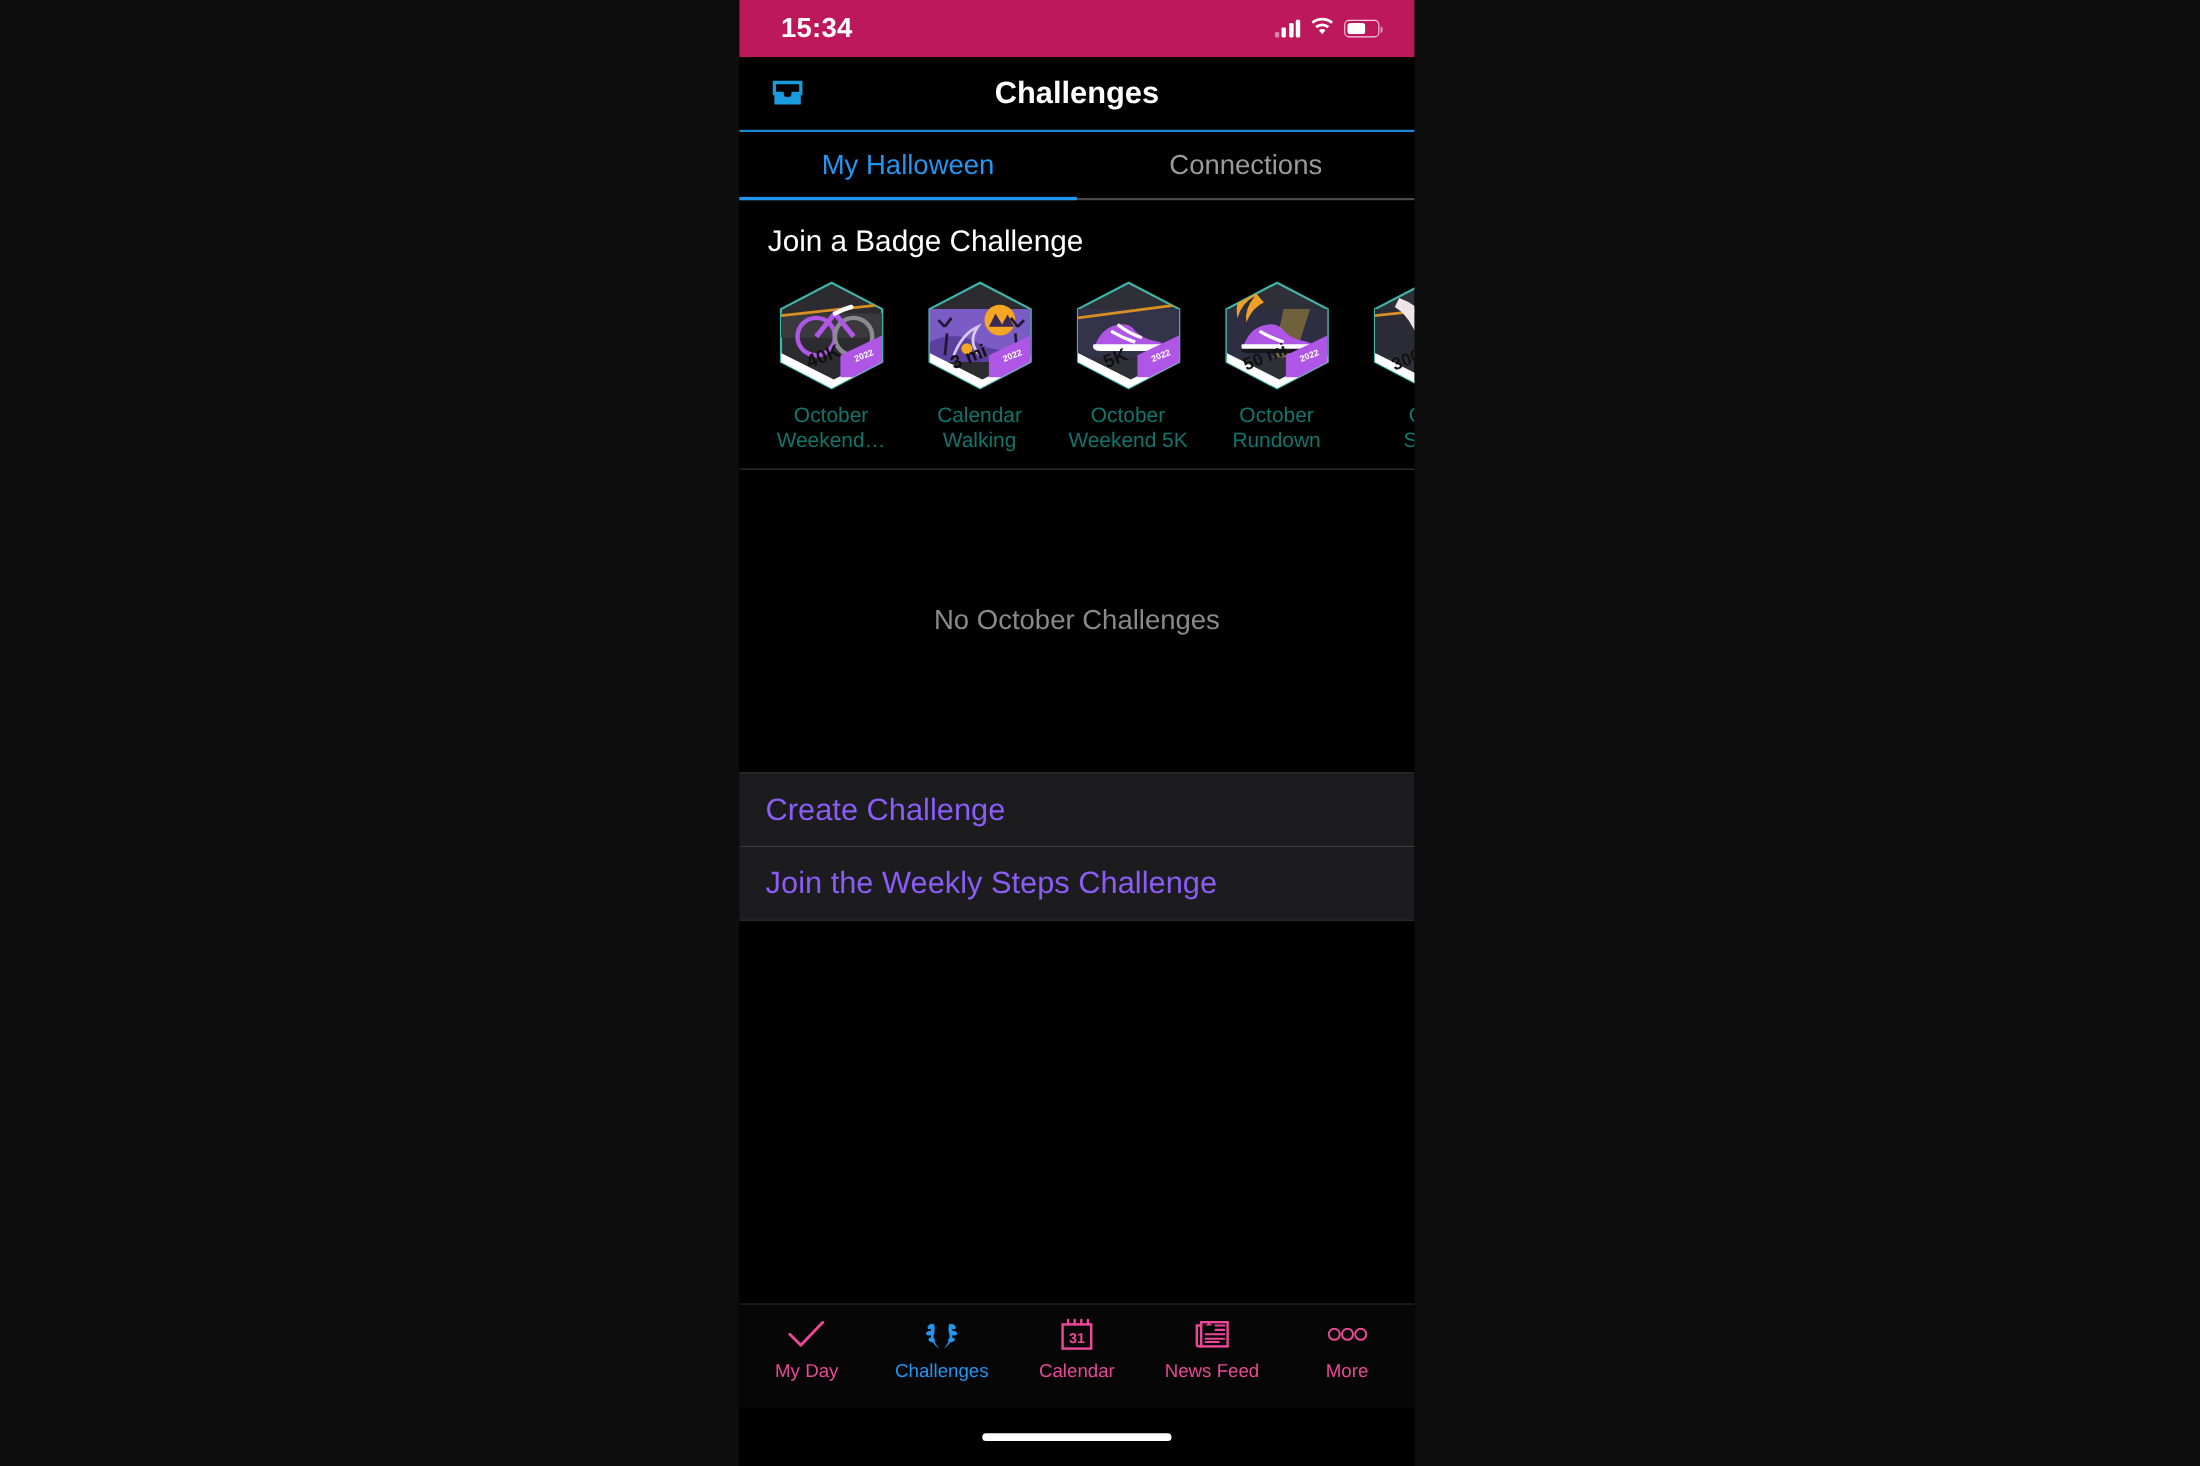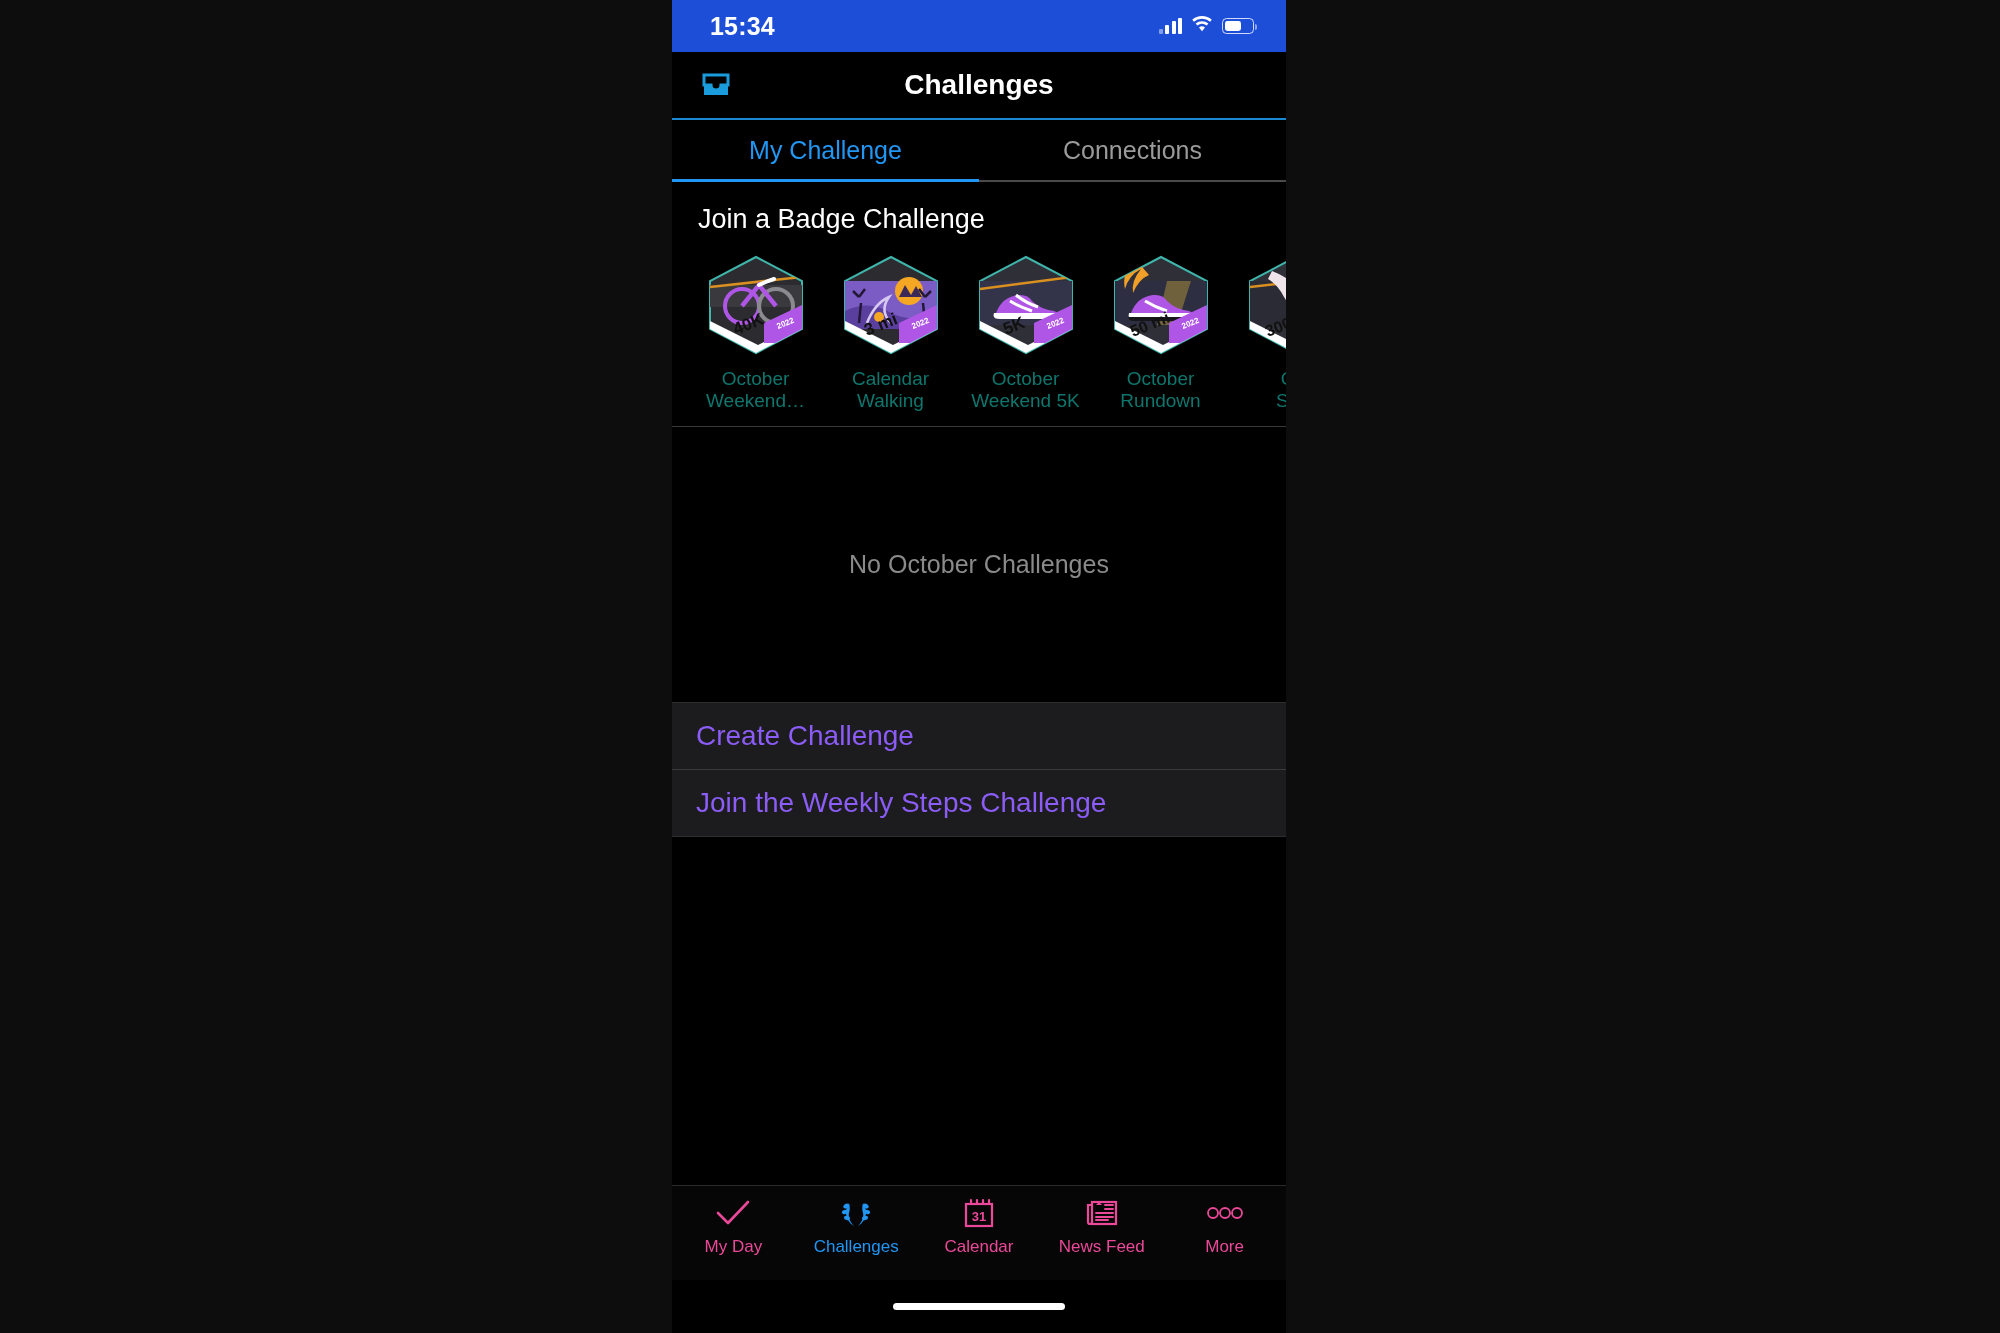--- a/index.html
+++ b/index.html
@@ -26,21 +26,21 @@
     overflow: hidden;
   }
   
   .statusbar {
     height: 52px;
     flex: 0 0 52px;
     display: flex;
     align-items: center;
     justify-content: space-between;
     padding: 0 32px 0 38px;
-    background: #1d4ed8;
+    background: #be185d;
     gap: 24px;
   }
   .status-time {
     color: #ffffff;
     font-size: 25px;
     font-weight: bold;
     letter-spacing: .2px;
   }
   .status-icons { display: flex; align-items: center; gap: 9px; }
   .sig { display: flex; align-items: flex-end; gap: 2.5px; height: 16px; }
@@ -214,21 +214,21 @@
       <div class="nav-left">
         <svg width="32" height="28" viewBox="0 0 32 28">
           <path d="M4 4h24v10h-7a5 5 0 0 1-10 0H4V4z" fill="none" stroke="#1a9bdc" stroke-width="3"></path>
           <path d="M4 13h7a5 5 0 0 0 10 0h7v11H4V13z" fill="#1a9bdc"></path>
         </svg>
       </div>
       <div class="nav-title">Challenges</div>
     </div>
 
     <div class="tabs">
-      <div class="tab active">My Challenge</div>
+      <div class="tab active">My Halloween</div>
       <div class="tab">Connections</div>
     </div>
 
     <div class="section-title">Join a Badge Challenge</div>
     <div class="badge-strip">
 
       <div class="badge-card">
         <div class="badge-art">
           <svg viewBox="0 0 108 108" width="108" height="108">
             <defs>

